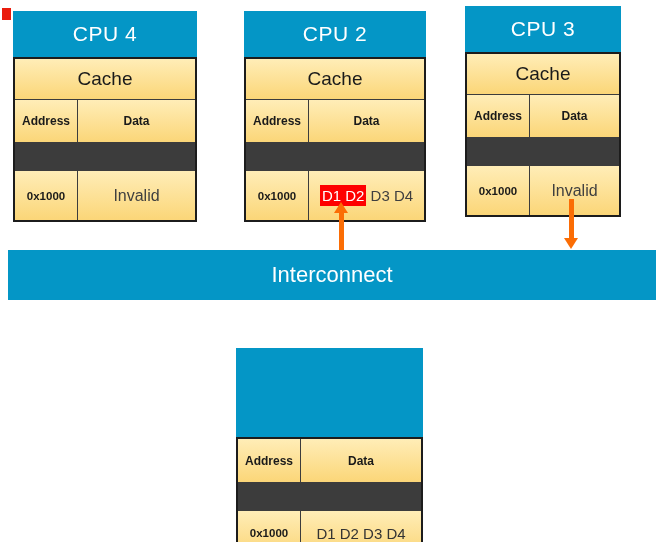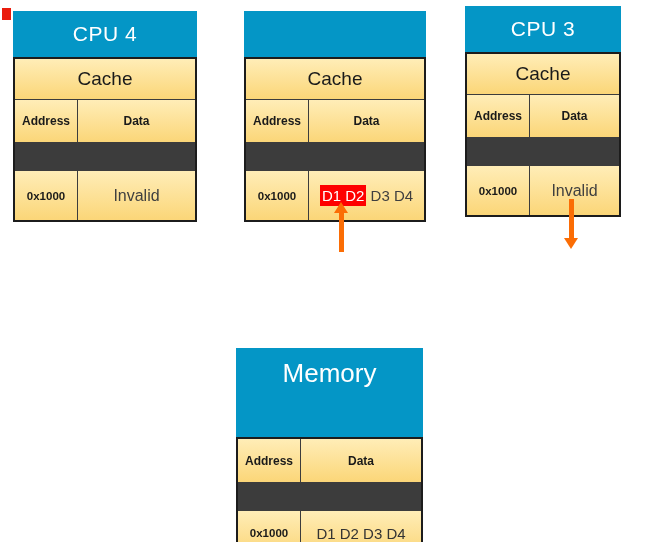--- a/index.html
+++ b/index.html
@@ -61,20 +61,21 @@
     <div class="tbl">
       <div class="cell row-cache">Cache</div>
       <div class="cell row-hdr">Address</div>
       <div class="cell row-hdr">Data</div>
       <div class="cell row-data addr-val">0x1000</div>
       <div class="cell row-data inv-val">Invalid</div>
     </div>
   </div>
 
   <div class="block" style="left:244px; top:11px; width:182px; height:192px;">
+    <div class="block-title">CPU 2</div>
     <div class="tbl">
       <div class="cell row-cache">Cache</div>
       <div class="cell row-hdr">Address</div>
       <div class="cell row-hdr">Data</div>
       <div class="cell row-data addr-val">0x1000</div>
       <div class="cell row-data d-val"><span class="hl">D1 D2</span><span> D3 D4</span></div>
     </div>
   </div>
 
   <div class="block" style="left:465px; top:6px; width:156px; height:192px;">
@@ -91,23 +92,25 @@
   <div class="arrow" style="left:334px; top:202px;">
     <div class="head-up"></div>
     <div class="shaft"></div>
   </div>
 
   <div class="arrow" style="left:564px; top:199px;">
     <div class="shaft"></div>
     <div class="head-down"></div>
   </div>
 
+  <div class="bus">
+    <span>Interconnect</span>
+  </div>
 
   <div class="mem">
-    <div class="mem-title">Memory</div>
     <div class="tbl">
       <div class="cell row-hdr">Address</div>
       <div class="cell row-hdr">Data</div>
       <div class="cell row-data addr-val">0x1000</div>
       <div class="cell row-data mem-d">D1 D2 D3 D4</div>
     </div>
   </div>
 
 </div>
 

